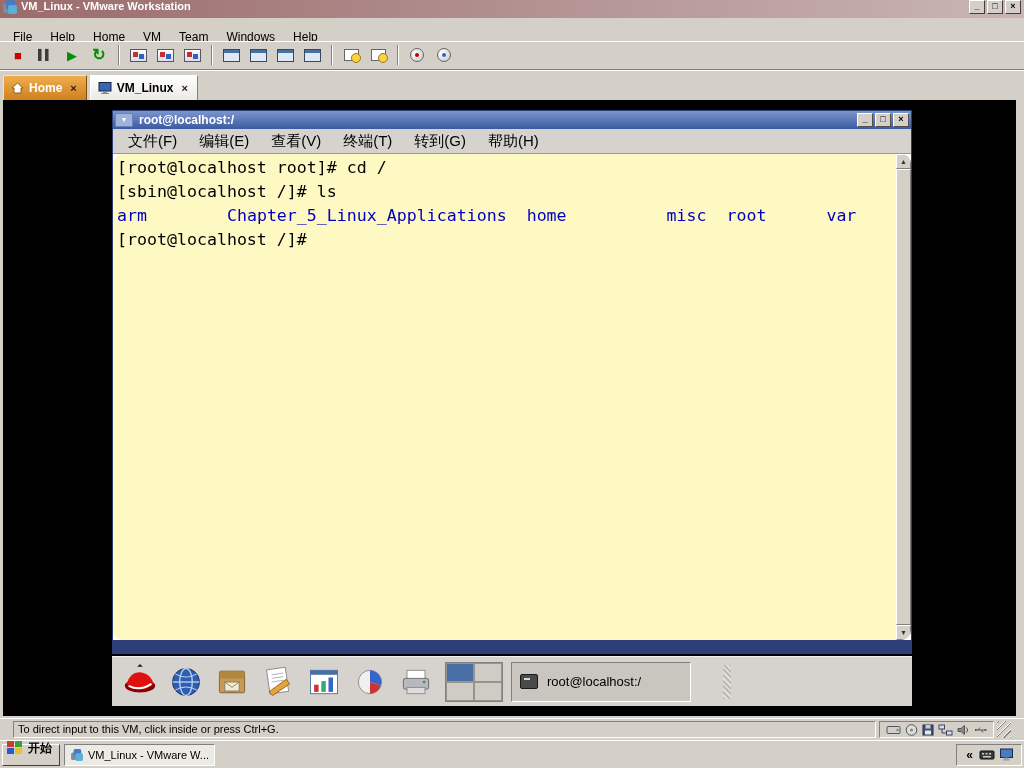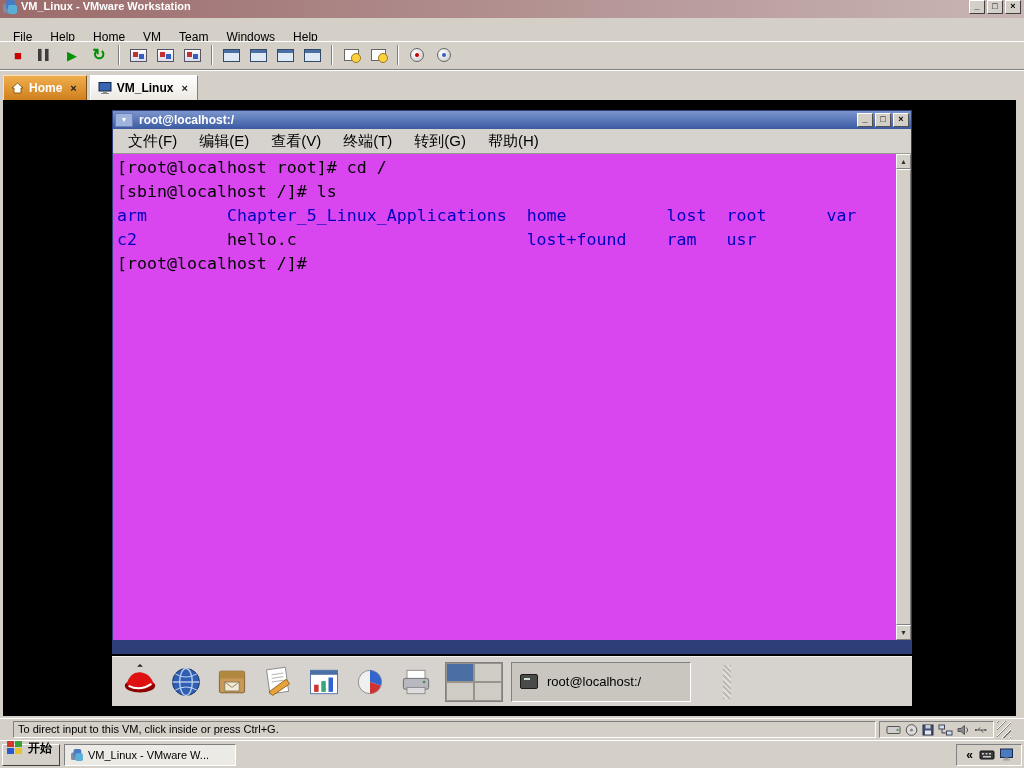--- a/index.html
+++ b/index.html
@@ -73,21 +73,21 @@
   .term-titlebar { position:absolute; left:0; top:0; right:0; height:18px;
     background:linear-gradient(180deg,#7b95cd,#3a5aa2); display:flex; align-items:center; padding:0 2px; }
   .term-menu-btn { width:18px; height:14px; background:#9fb4dd; border:1px solid #6a82b8; color:#fff;
     font-size:7px; line-height:12px; text-align:center; flex:none; }
   .term-title { color:#fff; font-weight:bold; font-size:12px; margin-left:6px; flex:1; white-space:nowrap; }
   .term-win-btn { width:16px; height:14px; background:#d4d0c8; border:1px solid; border-color:#fff #505050 #505050 #fff;
     font-size:9px; line-height:11px; text-align:center; margin-left:2px; color:#000; font-weight:bold; }
   .term-menubar { position:absolute; left:0; top:18px; right:0; height:25px; background:#d6d3ce;
     border-bottom:1px solid #9a9a94; display:flex; align-items:center; padding-left:4px; }
   .term-menu-item { font-size:15px; padding:0 11px; color:#000; white-space:nowrap; }
-  .term-body { position:absolute; left:0; top:43px; right:0; bottom:13px; background:#d946ef; overflow:hidden; }
+  .term-body { position:absolute; left:0; top:43px; right:0; bottom:13px; background:#fef9c3; overflow:hidden;border-radius:10px; }
   .term-text { position:absolute; left:4px; top:2px; right:17px; font-family:"DejaVu Sans Mono", monospace;
     font-size:16.6px; line-height:24px; }
   .term-line { white-space:pre; }
   .c-p { color:#000; } .c-d { color:#0000c0; } .c-f { color:#000; }
   .term-scrollbar { position:absolute; right:0; top:0; bottom:0; width:15px; background:#d4d0c8; }
   .sb-btn { position:absolute; left:0; width:15px; height:15px; background:#d4d0c8; border:1px solid;
     border-color:#fff #808080 #808080 #fff; font-size:7px; text-align:center; line-height:13px; color:#333; }
   .sb-up { top:0; } .sb-down { bottom:0; }
   .sb-thumb { position:absolute; left:0; top:15px; bottom:15px; width:15px; background:#d4d0c8;
     border:1px solid; border-color:#fff #808080 #808080 #fff; }
@@ -122,21 +122,21 @@
 
   
   .win-taskbar { position:absolute; left:0; top:740px; width:100%; height:28px; background:#d4d0c8;
     border-top:1px solid #fff; display:flex; align-items:center; padding:0 2px; }
   .start-btn { height:22px; display:flex; align-items:center; padding:0 7px 12px 4px; background:#d4d0c8;
     border:1px solid; border-color:#fff #404040 #404040 #fff; font-weight:bold; font-size:12px; flex:none; }
   .winflag { width:17px; height:15px; display:grid; grid-template-columns:7px 7px; grid-template-rows:6px 6px;
     gap:1px; margin-right:4px; }
   .winflag i:nth-child(1){ background:#d03a2a; } .winflag i:nth-child(2){ background:#3aa03a; }
   .winflag i:nth-child(3){ background:#2a5ad0; } .winflag i:nth-child(4){ background:#e8c22a; }
-  .task-btn { height:22px; width:172px; margin-left:4px; display:flex; align-items:center; padding:0 5px;
+  .task-btn { height:22px; width:151px; margin-left:4px; display:flex; align-items:center; padding:0 5px;
     border:1px solid; border-color:#808080 #fff #fff #808080; background:#eceae4; font-size:11px; flex:none; }
   .task-btn .vmware-logo { transform:scale(.85); }
   .task-label { margin-left:4px; white-space:nowrap; overflow:hidden; }
   .tb-spacer { flex:1; }
   .sys-tray { height:22px; display:flex; align-items:center; border:1px solid; border-color:#808080 #fff #fff #808080;
     padding:0 5px; }
   .tray-collapse { font-size:12px; font-weight:bold; padding:0 4px; }
   .tray-ico { margin:0 2px; display:flex; }
 </style>
 </head>
@@ -254,22 +254,21 @@
         <span class="term-menu-item">编辑(E)</span>
         <span class="term-menu-item">查看(V)</span>
         <span class="term-menu-item">终端(T)</span>
         <span class="term-menu-item">转到(G)</span>
         <span class="term-menu-item">帮助(H)</span>
       </div>
       <div class="term-body">
         <div class="term-text">
             <div class="term-line"><span class="c-p">[root@localhost root]# cd /</span></div>
             <div class="term-line"><span class="c-p">[sbin@localhost /]# ls</span></div>
-            <div class="term-line"><span class="c-d">arm</span><span class="c-p">        </span><span class="c-d">Chapter_5_Linux_Applications</span><span class="c-p">  </span><span class="c-d">home</span><span class="c-p">          </span><span class="c-d">lost</span><span class="c-p">  </span><span class="c-d">root</span><span class="c-p">      </span><span class="c-d">var</span></div>
-            <div class="term-line"><span class="c-d">c2</span><span class="c-p">         </span><span class="c-f">hello.c</span><span class="c-p">                       </span><span class="c-d">lost+found</span><span class="c-p">    </span><span class="c-d">ram</span><span class="c-p">   </span><span class="c-d">usr</span></div>
+            <div class="term-line"><span class="c-d">arm</span><span class="c-p">        </span><span class="c-d">Chapter_5_Linux_Applications</span><span class="c-p">  </span><span class="c-d">home</span><span class="c-p">          </span><span class="c-d">misc</span><span class="c-p">  </span><span class="c-d">root</span><span class="c-p">      </span><span class="c-d">var</span></div>
             <div class="term-line"><span class="c-p">[root@localhost /]# </span></div>
           </div>
         <div class="term-scrollbar">
           <div class="sb-btn sb-up">▲</div>
           <div class="sb-thumb"></div>
           <div class="sb-btn sb-down">▼</div>
         </div>
       </div>
       <div class="term-bottom"></div>
     </div>

